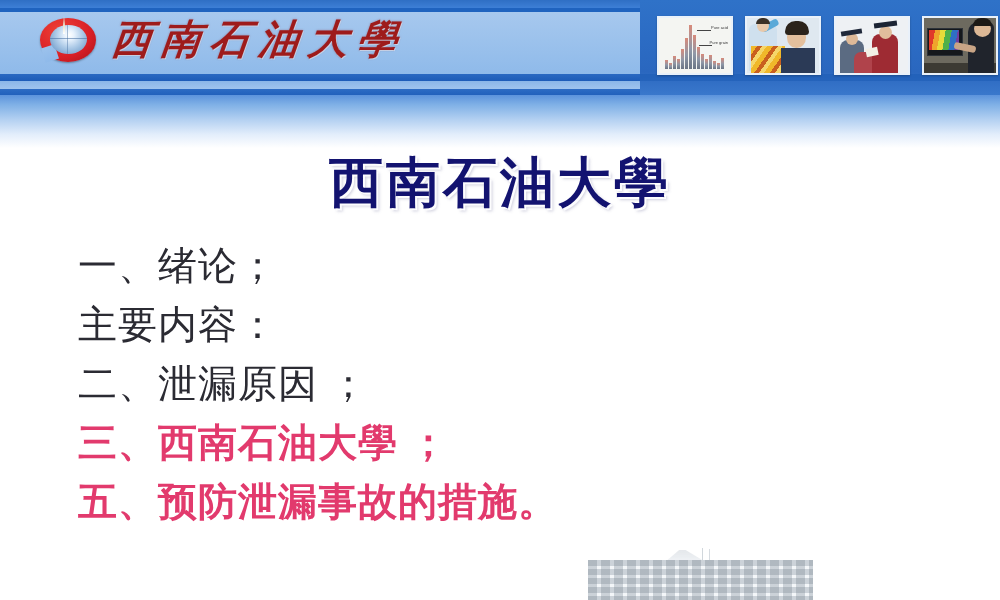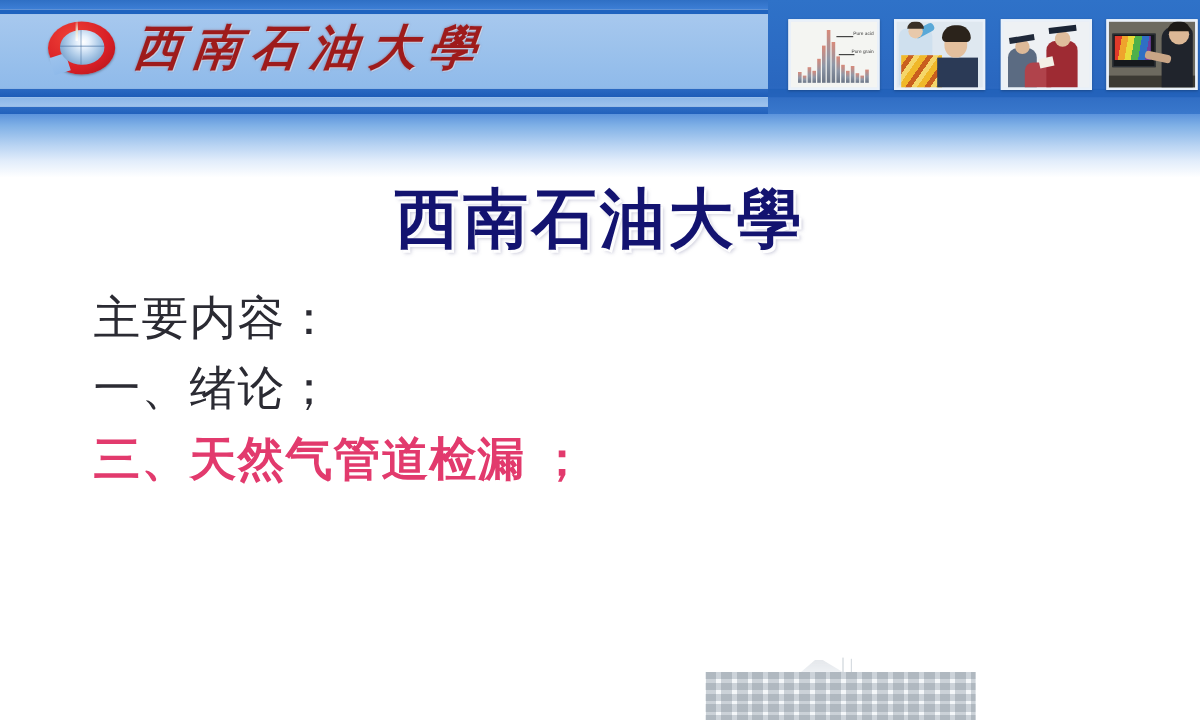--- a/index.html
+++ b/index.html
@@ -368,18 +368,20 @@
   <div id="watermark">
     <div class="roof"></div>
     <div class="mast"></div>
     <div class="mast2"></div>
     <div class="bldg"></div>
   </div>
 
   <div id="title">西南石油大學</div>
 
   <div id="content">
+    <div class="line">一、绪论；</div>
     <div class="line">主要内容：</div>
-    <div class="line">一、绪论；</div>
-    <div class="line accent">三、天然气管道检漏  ；</div>
+    <div class="line">二、泄漏原因  ；</div>
+    <div class="line accent">三、西南石油大學  ；</div>
+    <div class="line accent">五、预防泄漏事故的措施。</div>
   </div>
 
 </div>
 
 </body></html>

